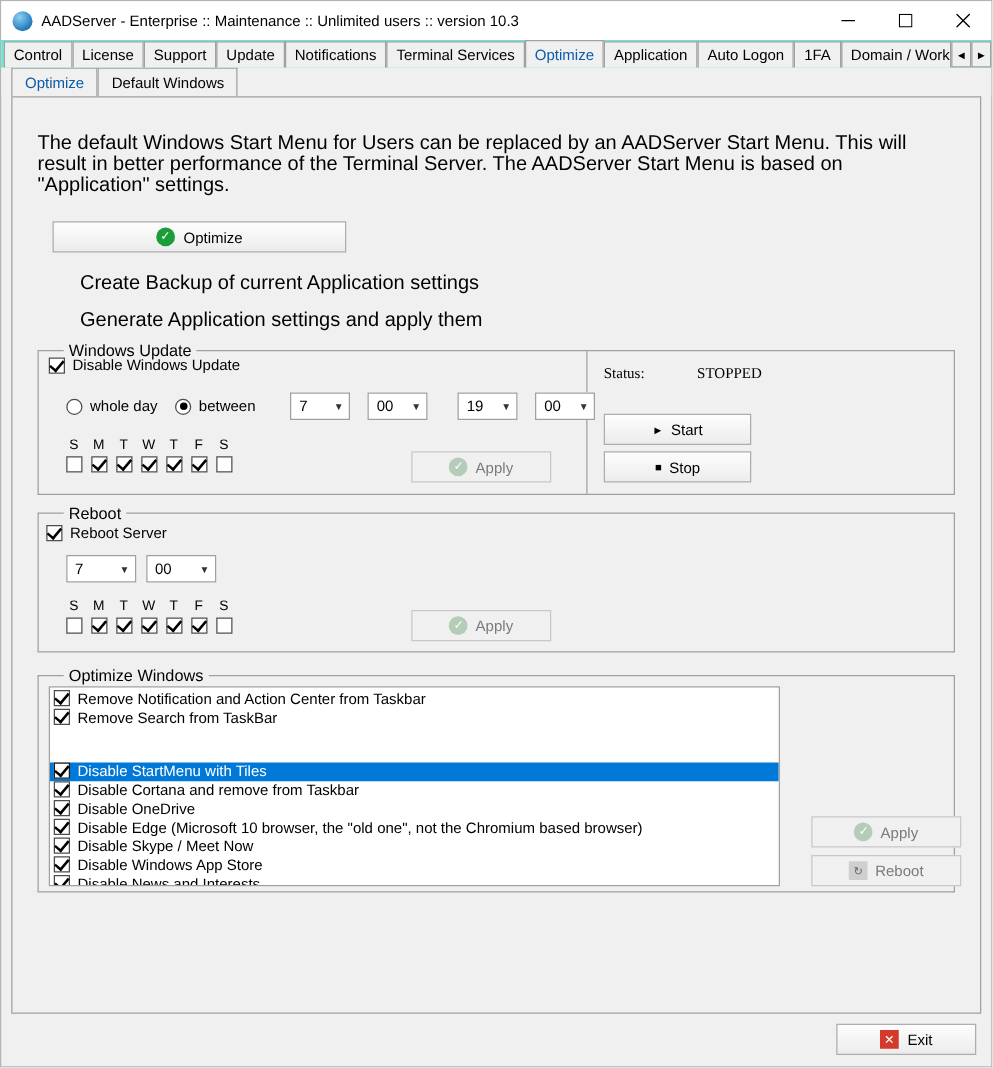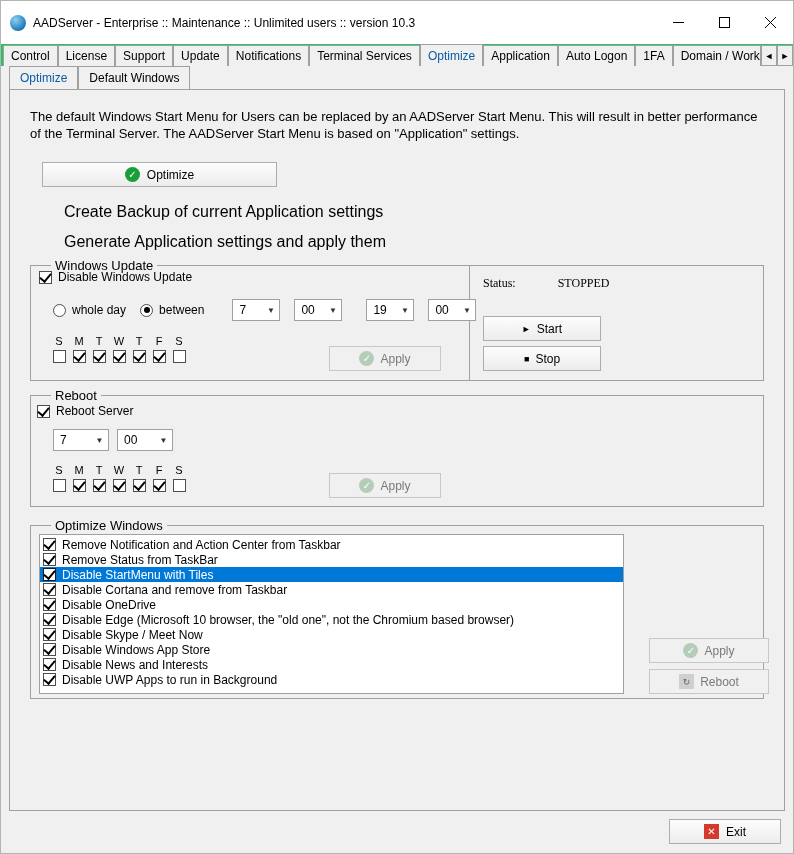--- a/index.html
+++ b/index.html
@@ -15,21 +15,21 @@
   #app {
     width: 794px; height: 854px;
     background: #f0f0f0;
     border: 1px solid #b4b4b4;
     display: flex;
     flex-direction: column;
     position: relative;
   }
   
   .titlebar {
-    height: 43px;
+    height: 31px;
     background: #ffffff;
     display: flex;
     align-items: center;
     flex: none;
   }
   .title-icon {
     width: 16px; height: 16px;
     margin-left: 9px; margin-right: 7px;
     border-radius: 50%;
     background: radial-gradient(circle at 35% 30%, #8fd0f0 0%, #2f86c5 60%, #12537f 100%);
@@ -49,21 +49,21 @@
   .win-btn {
     width: 46px; height: 31px;
     display: flex; align-items: center; justify-content: center;
     font-size: 12px;
     color: #000;
   }
   .win-btn svg { display: block; }
   
   .tabstrip {
     height: 22px;
-    background: #22c55e;
+    background: #5eead4;
     display: flex;
     align-items: stretch;
     position: relative;
     flex: none;
     padding-left: 2px;
     text-align: right;
   }
   .tab {
     border: 1px solid #a0a0a0;
     border-bottom: none;
@@ -120,23 +120,23 @@
   
   .panel {
     margin: 0 8px;
     border: 1px solid #a0a0a0;
     background: #f0f0f0;
     flex: 1 1 auto;
     position: relative;
     padding: 12px 12px 0 12px;
   }
   .intro {
-    font-size: 13px;
+    font-size: 16px;
     line-height: 17px;
-    margin: 6px 8px 0 8px;
+    margin: 16px 8px 0 8px;
     color: #000;
   }
   .optimize-btn {
     margin: 20px 0 0 20px;
     width: 235px; height: 25px;
     border: 1px solid #adadad;
     background: linear-gradient(#fdfdfd, #ececec);
     display: flex; align-items: center; justify-content: center;
     gap: 7px;
     font-size: 12px;
@@ -272,30 +272,30 @@
   .listbox {
     border: 1px solid #a0a0a0;
     background: #fff;
     width: 585px;
     height: 160px;
     overflow: hidden;
     padding: 2px 0 0 0;
   }
   .lrow {
     display: flex;
-    align-items: center;
     gap: 6px;
     height: 15px;
     padding: 0 3px;
     font-size: 12px;
     white-space: nowrap;
   }
   .lrow.sel {
     background: #0078d7;
     color: #fff;
+    margin-top: 28px;
   }
   .lrow.sel .box { border-color: #1a1a1a; }
   
   .bottombar {
     height: 42px;
     flex: none;
     position: relative;
   }
   .exit-btn {
     position: absolute;
@@ -573,21 +573,21 @@
     <div class="group" style="margin-top:18px; height:174px;">
       <div class="legend">Optimize Windows</div>
 
       <div class="listbox" style="position:absolute; left:8px; top:8px;">
         <div class="lrow">
           <span class="box checked"></span>
           <span>Remove Notification and Action Center from Taskbar</span>
         </div>
         <div class="lrow">
           <span class="box checked"></span>
-          <span>Remove Status from TaskBar</span>
+          <span>Remove Search from TaskBar</span>
         </div>
         <div class="lrow sel">
           <span class="box checked"></span>
           <span>Disable StartMenu with Tiles</span>
         </div>
         <div class="lrow">
           <span class="box checked"></span>
           <span>Disable Cortana and remove from Taskbar</span>
         </div>
         <div class="lrow">

